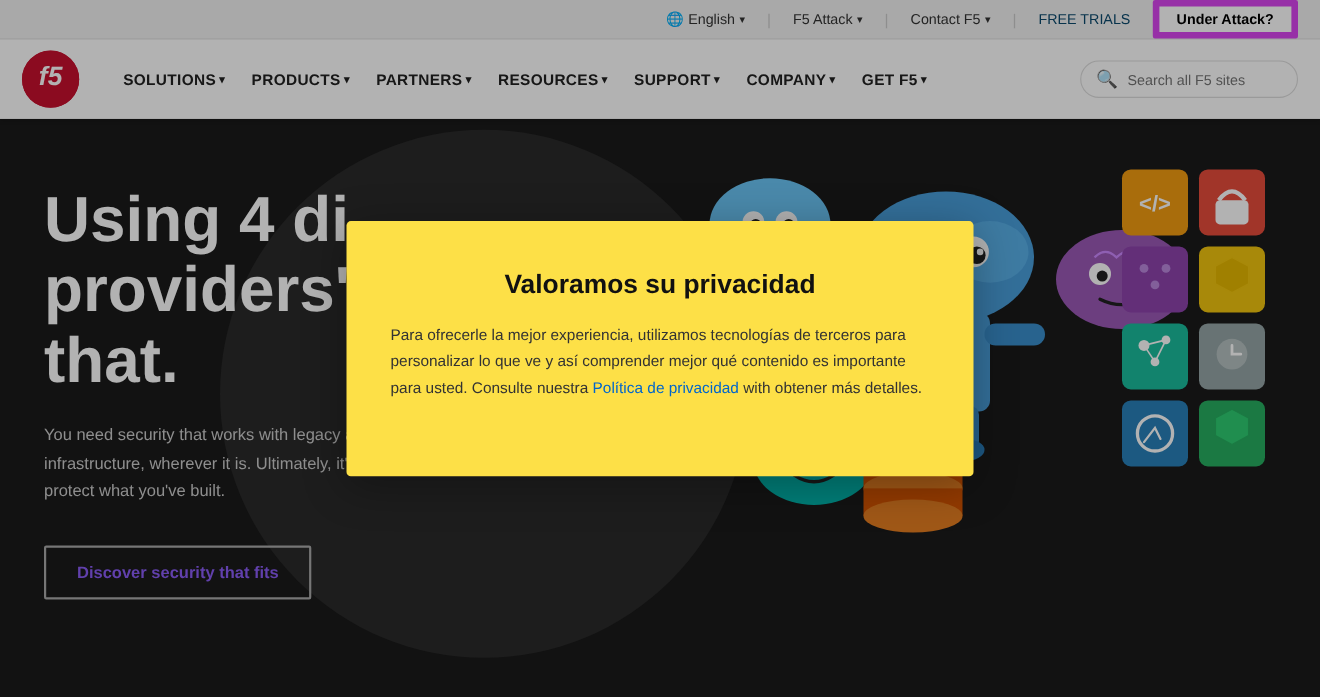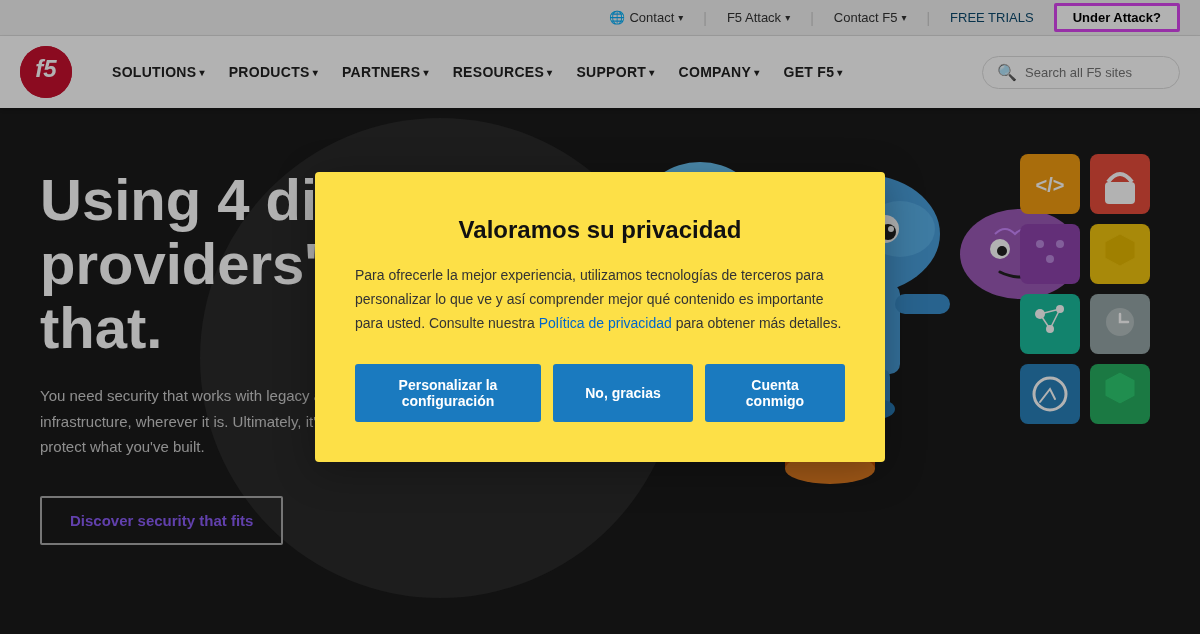--- a/index.html
+++ b/index.html
@@ -29,21 +29,21 @@
     .top-bar-divider { color: #ccc; font-size: 14px; }
     .free-trials {
       background: transparent;
       border: none;
       font-size: 13px;
       color: #0c4a6e;
       cursor: pointer;
       padding: 0 12px;
     }
     .under-attack-btn {
-      border: 3px solid #d946ef;
+      border: 6px solid #d946ef;
       background: white;
       padding: 4px 16px;
       font-size: 13px;
       font-weight: bold;
       cursor: pointer;
       border-radius: 2px;
     }
 
     
     .nav-bar {
@@ -241,21 +241,21 @@
       background: #1a7abf;
       color: white;
     }
   </style>
 </head>
 <body>
 
 <div class="top-bar">
   <div class="top-bar-item">
     <span>🌐</span>
-    <span>Contact</span>
+    <span>English</span>
     <span class="chevron">▾</span>
   </div>
   <span class="top-bar-divider">|</span>
   <div class="top-bar-item">
     <span>F5 Attack</span>
     <span class="chevron">▾</span>
   </div>
   <span class="top-bar-divider">|</span>
   <div class="top-bar-item">
     <span>Contact F5</span>
@@ -439,21 +439,16 @@
         </g>
       </g>
     </svg>
   </div>
 </div>
 
 <div class="overlay">
   <div class="modal">
     <h2 class="modal-title">Valoramos su privacidad</h2>
     <p class="modal-text">
-      <span>Para ofrecerle la mejor experiencia, utilizamos tecnologías de terceros para personalizar lo que ve y así comprender mejor qué contenido es importante para usted. Consulte nuestra </span><a href="#">Política de privacidad</a><span> para obtener más detalles.</span>
+      <span>Para ofrecerle la mejor experiencia, utilizamos tecnologías de terceros para personalizar lo que ve y así comprender mejor qué contenido es importante para usted. Consulte nuestra </span><a href="#">Política de privacidad</a><span> with obtener más detalles.</span>
     </p>
-    <div class="modal-buttons">
-      <button class="modal-btn btn-personalize">Personalizar la configuración</button>
-      <button class="modal-btn btn-no">No, gracias</button>
-      <button class="modal-btn btn-cuenta">Cuenta conmigo</button>
-    </div>
   </div>
 </div>
 
 </body></html>

